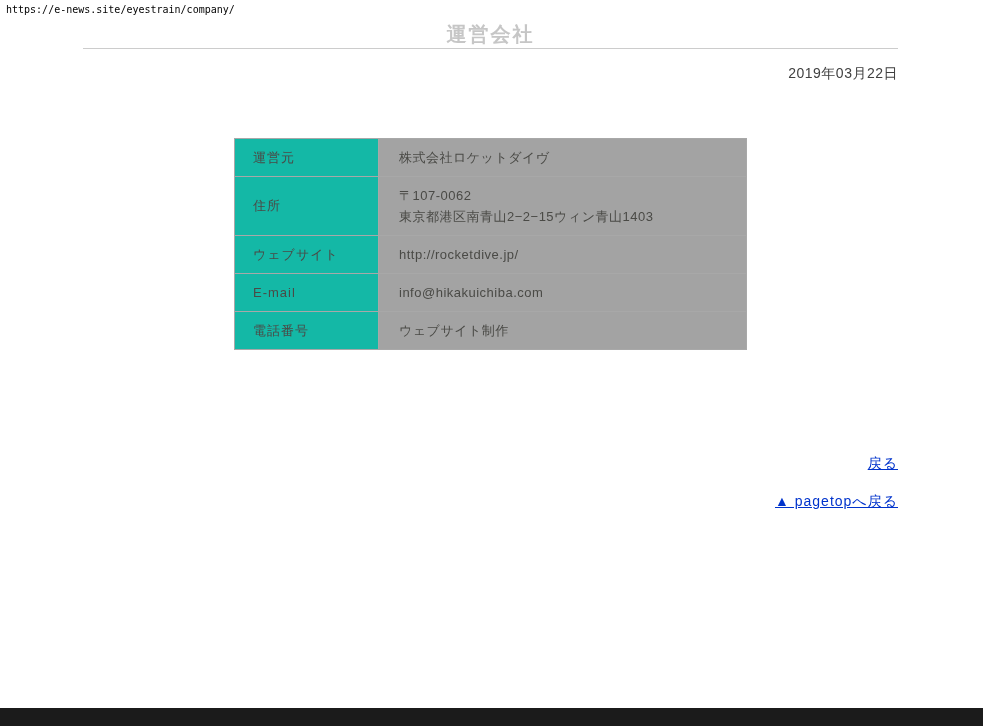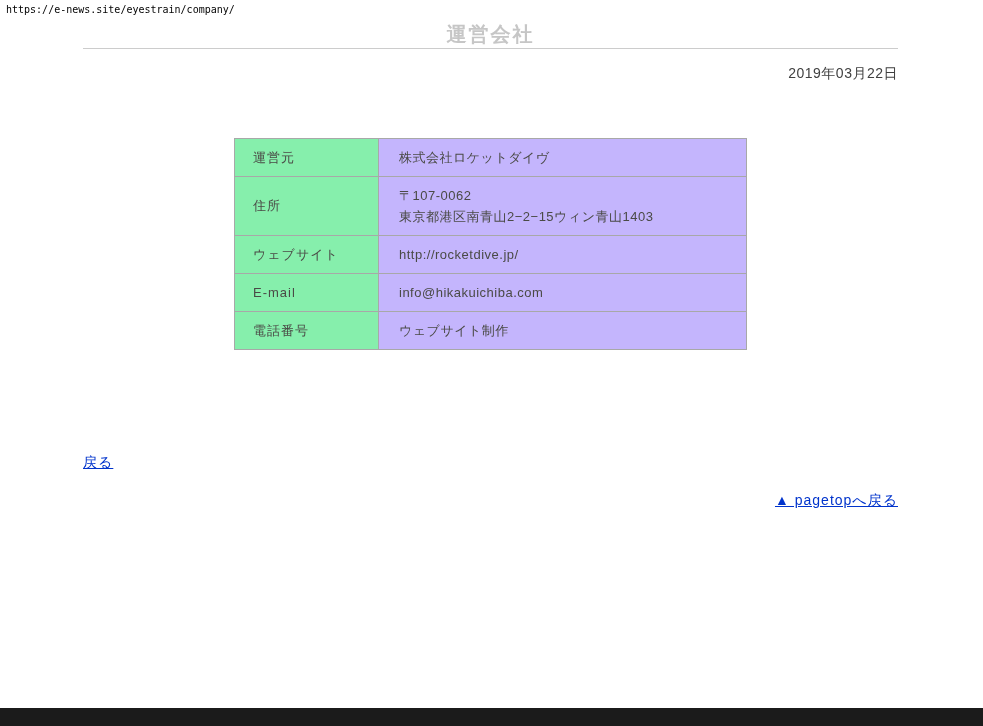--- a/index.html
+++ b/index.html
@@ -50,38 +50,37 @@
     border-collapse: collapse;
   }
   .company-table th, .company-table td {
     border: 1px solid #a8a8a8;
     font-size: 13px;
     color: #4a4a46;
     vertical-align: middle;
     text-align: left;
   }
   .company-table th {
-    background: #86efac;
+    background: #14b8a6;
     font-weight: normal;
     width: 144px;
     padding: 9px 12px 9px 18px;
     letter-spacing: 1px;
   }
   .company-table td {
-    background: #c4b5fd;
+    background: #a3a3a3;
     width: 368px;
     padding: 8px 16px 8px 20px;
     white-space: pre-line;
     line-height: 21px;
     letter-spacing: 0.5px;
   }
   .back-link-row {
     margin-top: 104px;
-    text-align: left;
-    font-family: Liberation Mono, monospace;
+    text-align: right;
   }
   .pagetop-row {
     margin-top: 19px;
     text-align: right;
   }
   a.nav-link {
     color: #0033cc;
     text-decoration: underline;
     font-size: 14px;
     letter-spacing: 1px;

